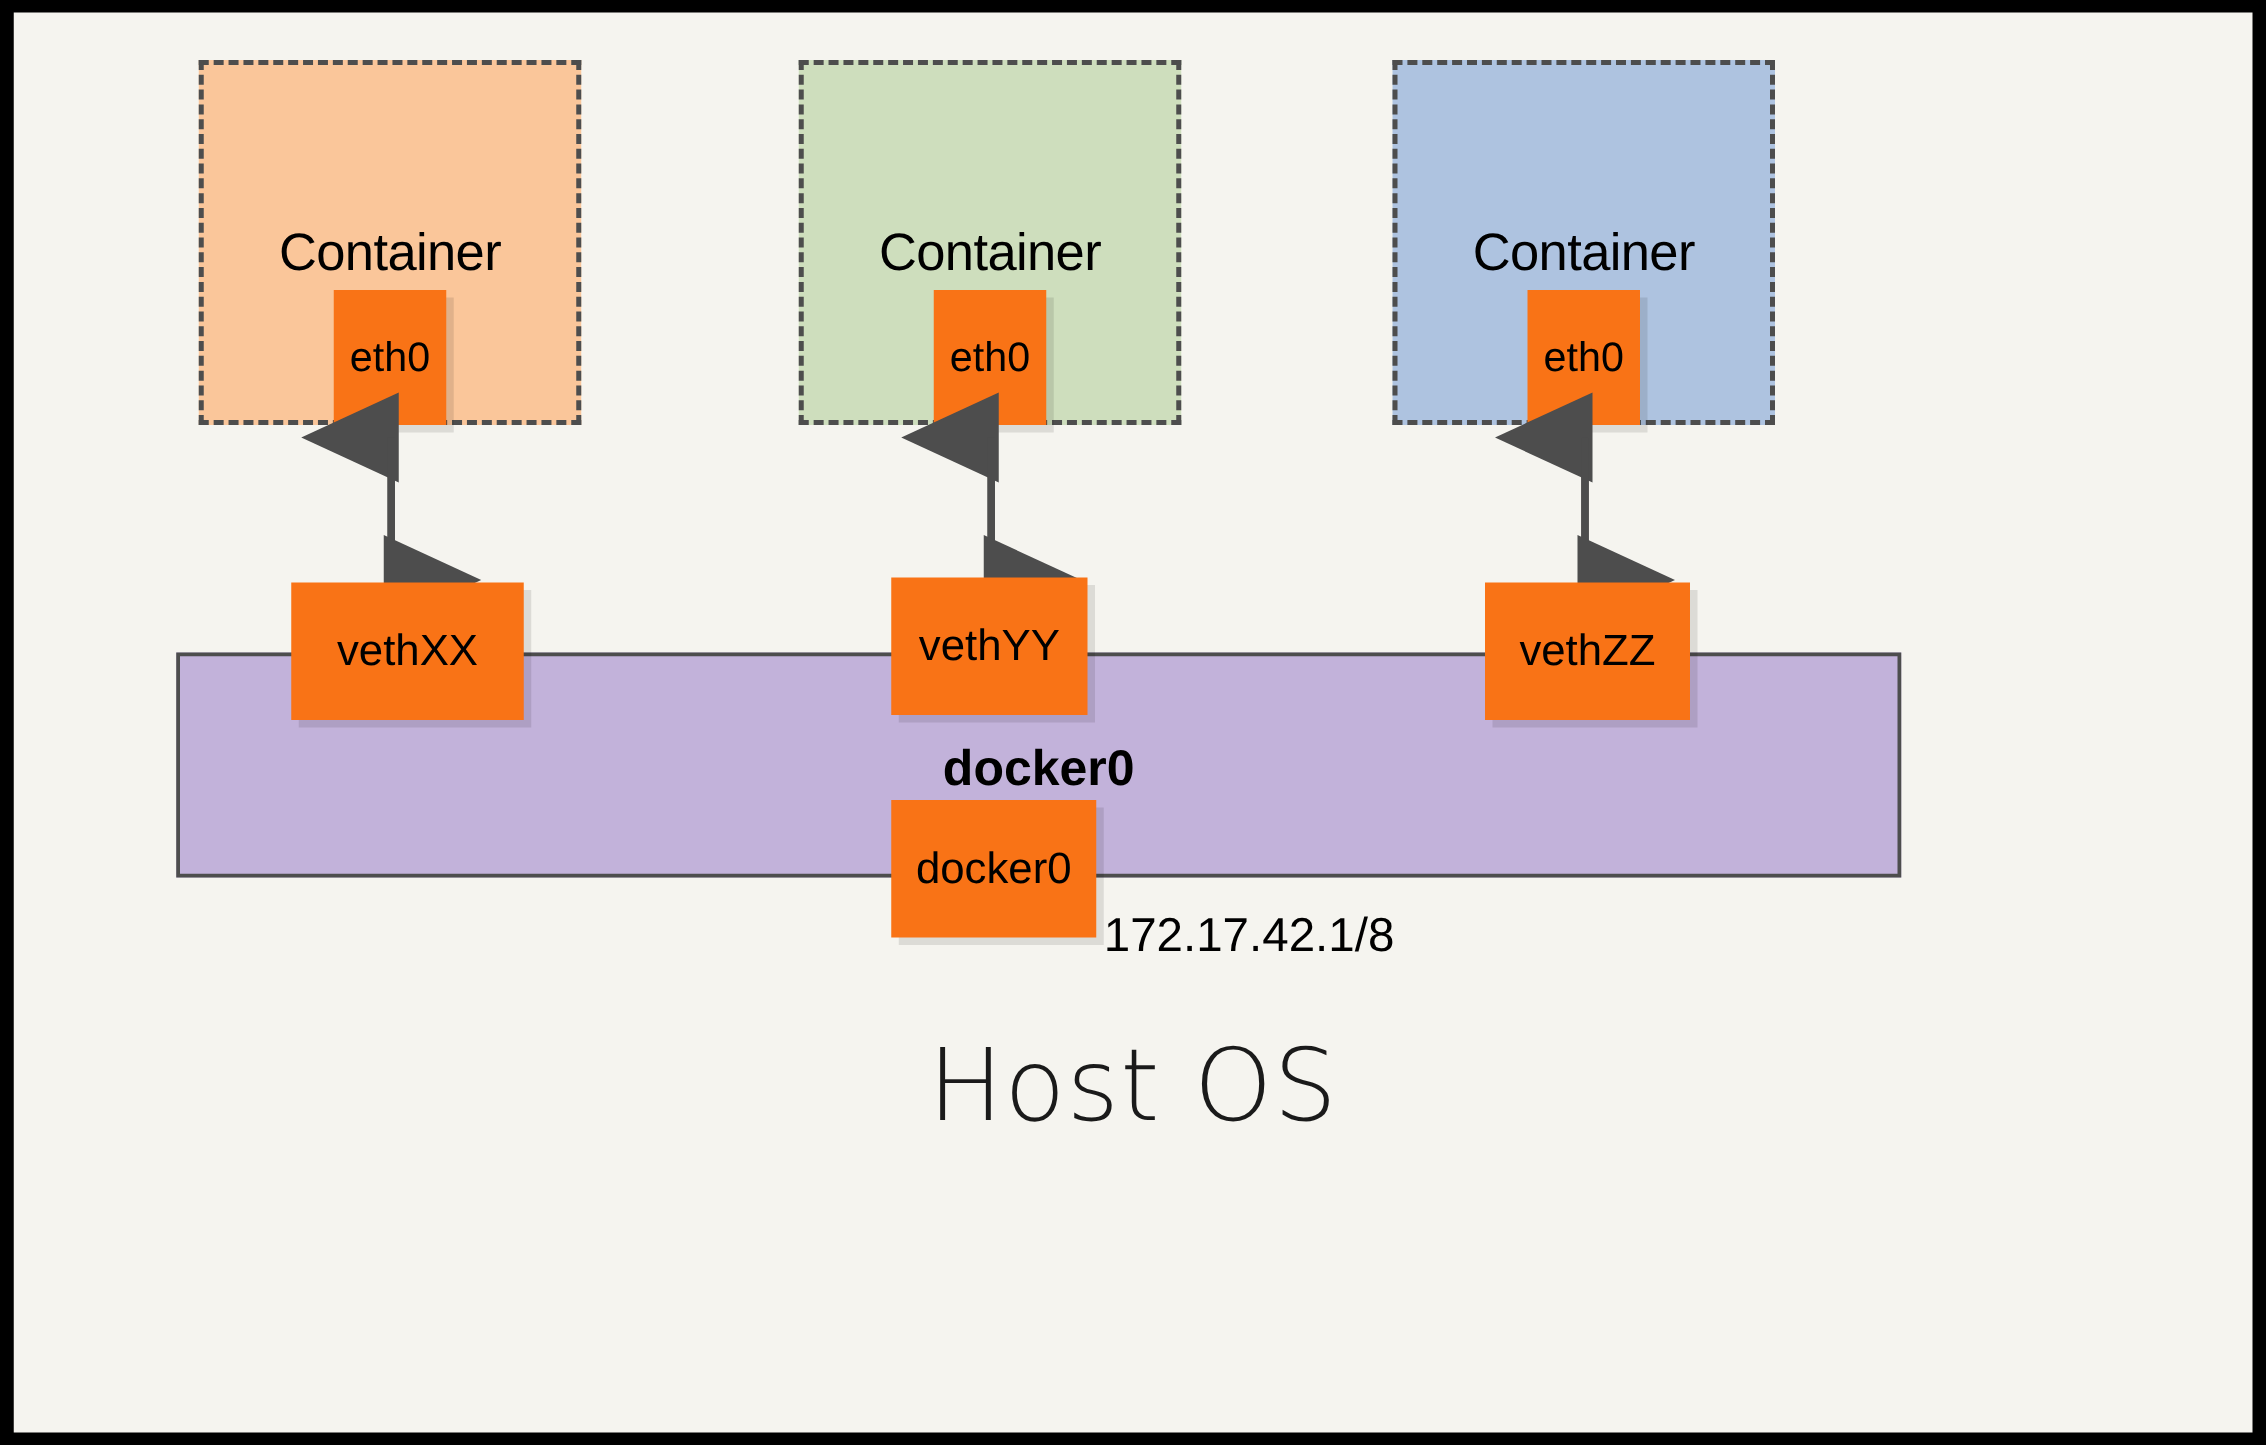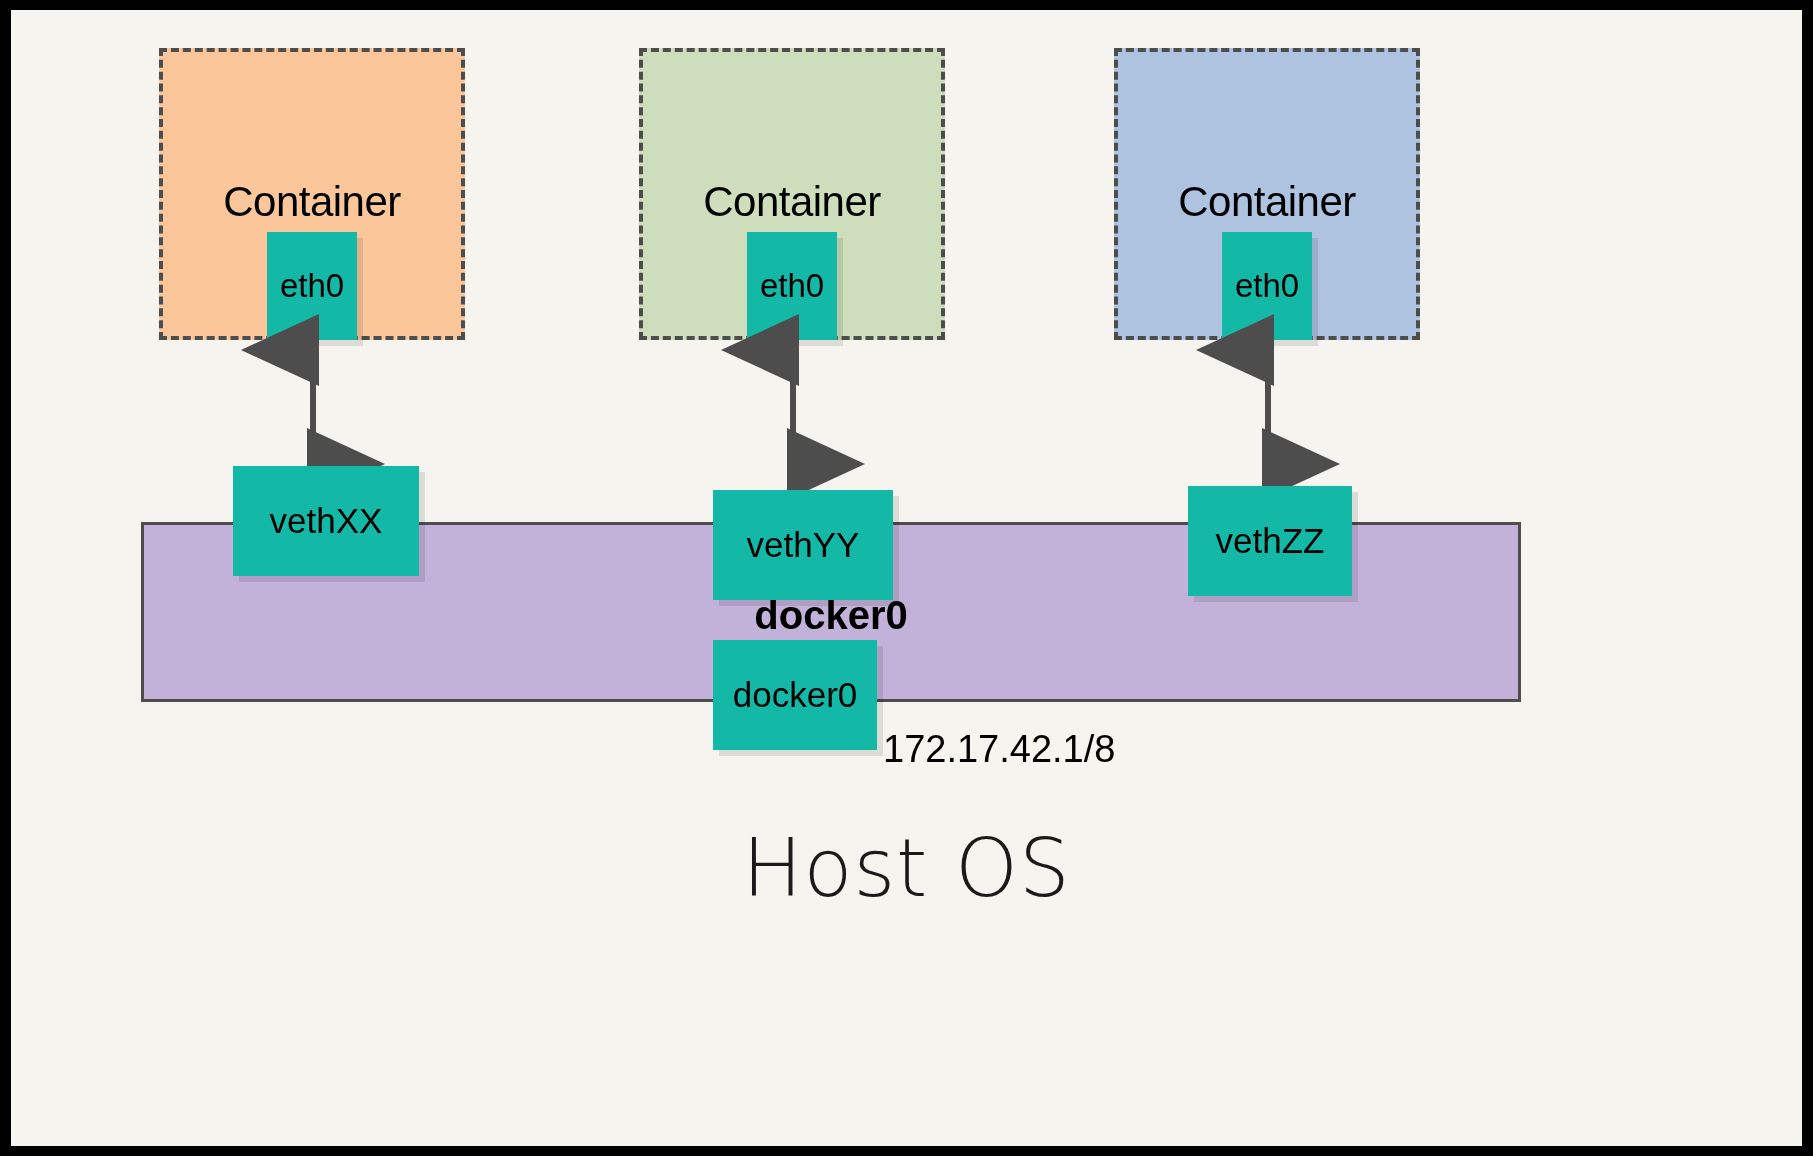--- a/index.html
+++ b/index.html
@@ -44,21 +44,21 @@
     text-align: center;
     font-size: 42px;
     font-weight: normal;
     color: #000000;
     letter-spacing: -0.5px;
   }
 
   
   .note {
     position: absolute;
-    background: #14b8a6;
+    background: #f97316;
     box-sizing: border-box;
     box-shadow: 6px 6px 0 rgba(0,0,0,0.10);
     display: flex;
     align-items: center;
     justify-content: center;
     color: #000000;
     font-size: 33px;
     font-family: "Liberation Sans", sans-serif;
   }
   .note-eth0 { font-size: 33px; }
@@ -175,25 +175,25 @@
     </svg>
 
     <div id="docker0-bar" style="left:130px; top:512px; width:1380px; height:180px;">
       <div id="docker0-bar-label">docker0</div>
     </div>
 
     <div class="note note-veth" style="left:222px; top:456px; width:186px; height:110px;">
       <span>vethXX</span>
     </div>
 
-    <div class="note note-veth" style="left:702px; top:480px; width:180px; height:110px;">
+    <div class="note note-veth" style="left:702px; top:452px; width:157px; height:110px;">
       <span>vethYY</span>
     </div>
 
-    <div class="note note-veth" style="left:1177px; top:456px; width:164px; height:110px;margin-top:20px;">
+    <div class="note note-veth" style="left:1177px; top:456px; width:164px; height:110px;">
       <span>vethZZ</span>
     </div>
 
     <div class="note note-docker0" style="left:702px; top:630px; width:164px; height:110px;">
       <span>docker0</span>
     </div>
 
     <div id="ip-label" style="left:872px; top:718px;">172.17.42.1/8</div>
 
     <div id="host-os-label" style="top:812px;">Host OS</div>

